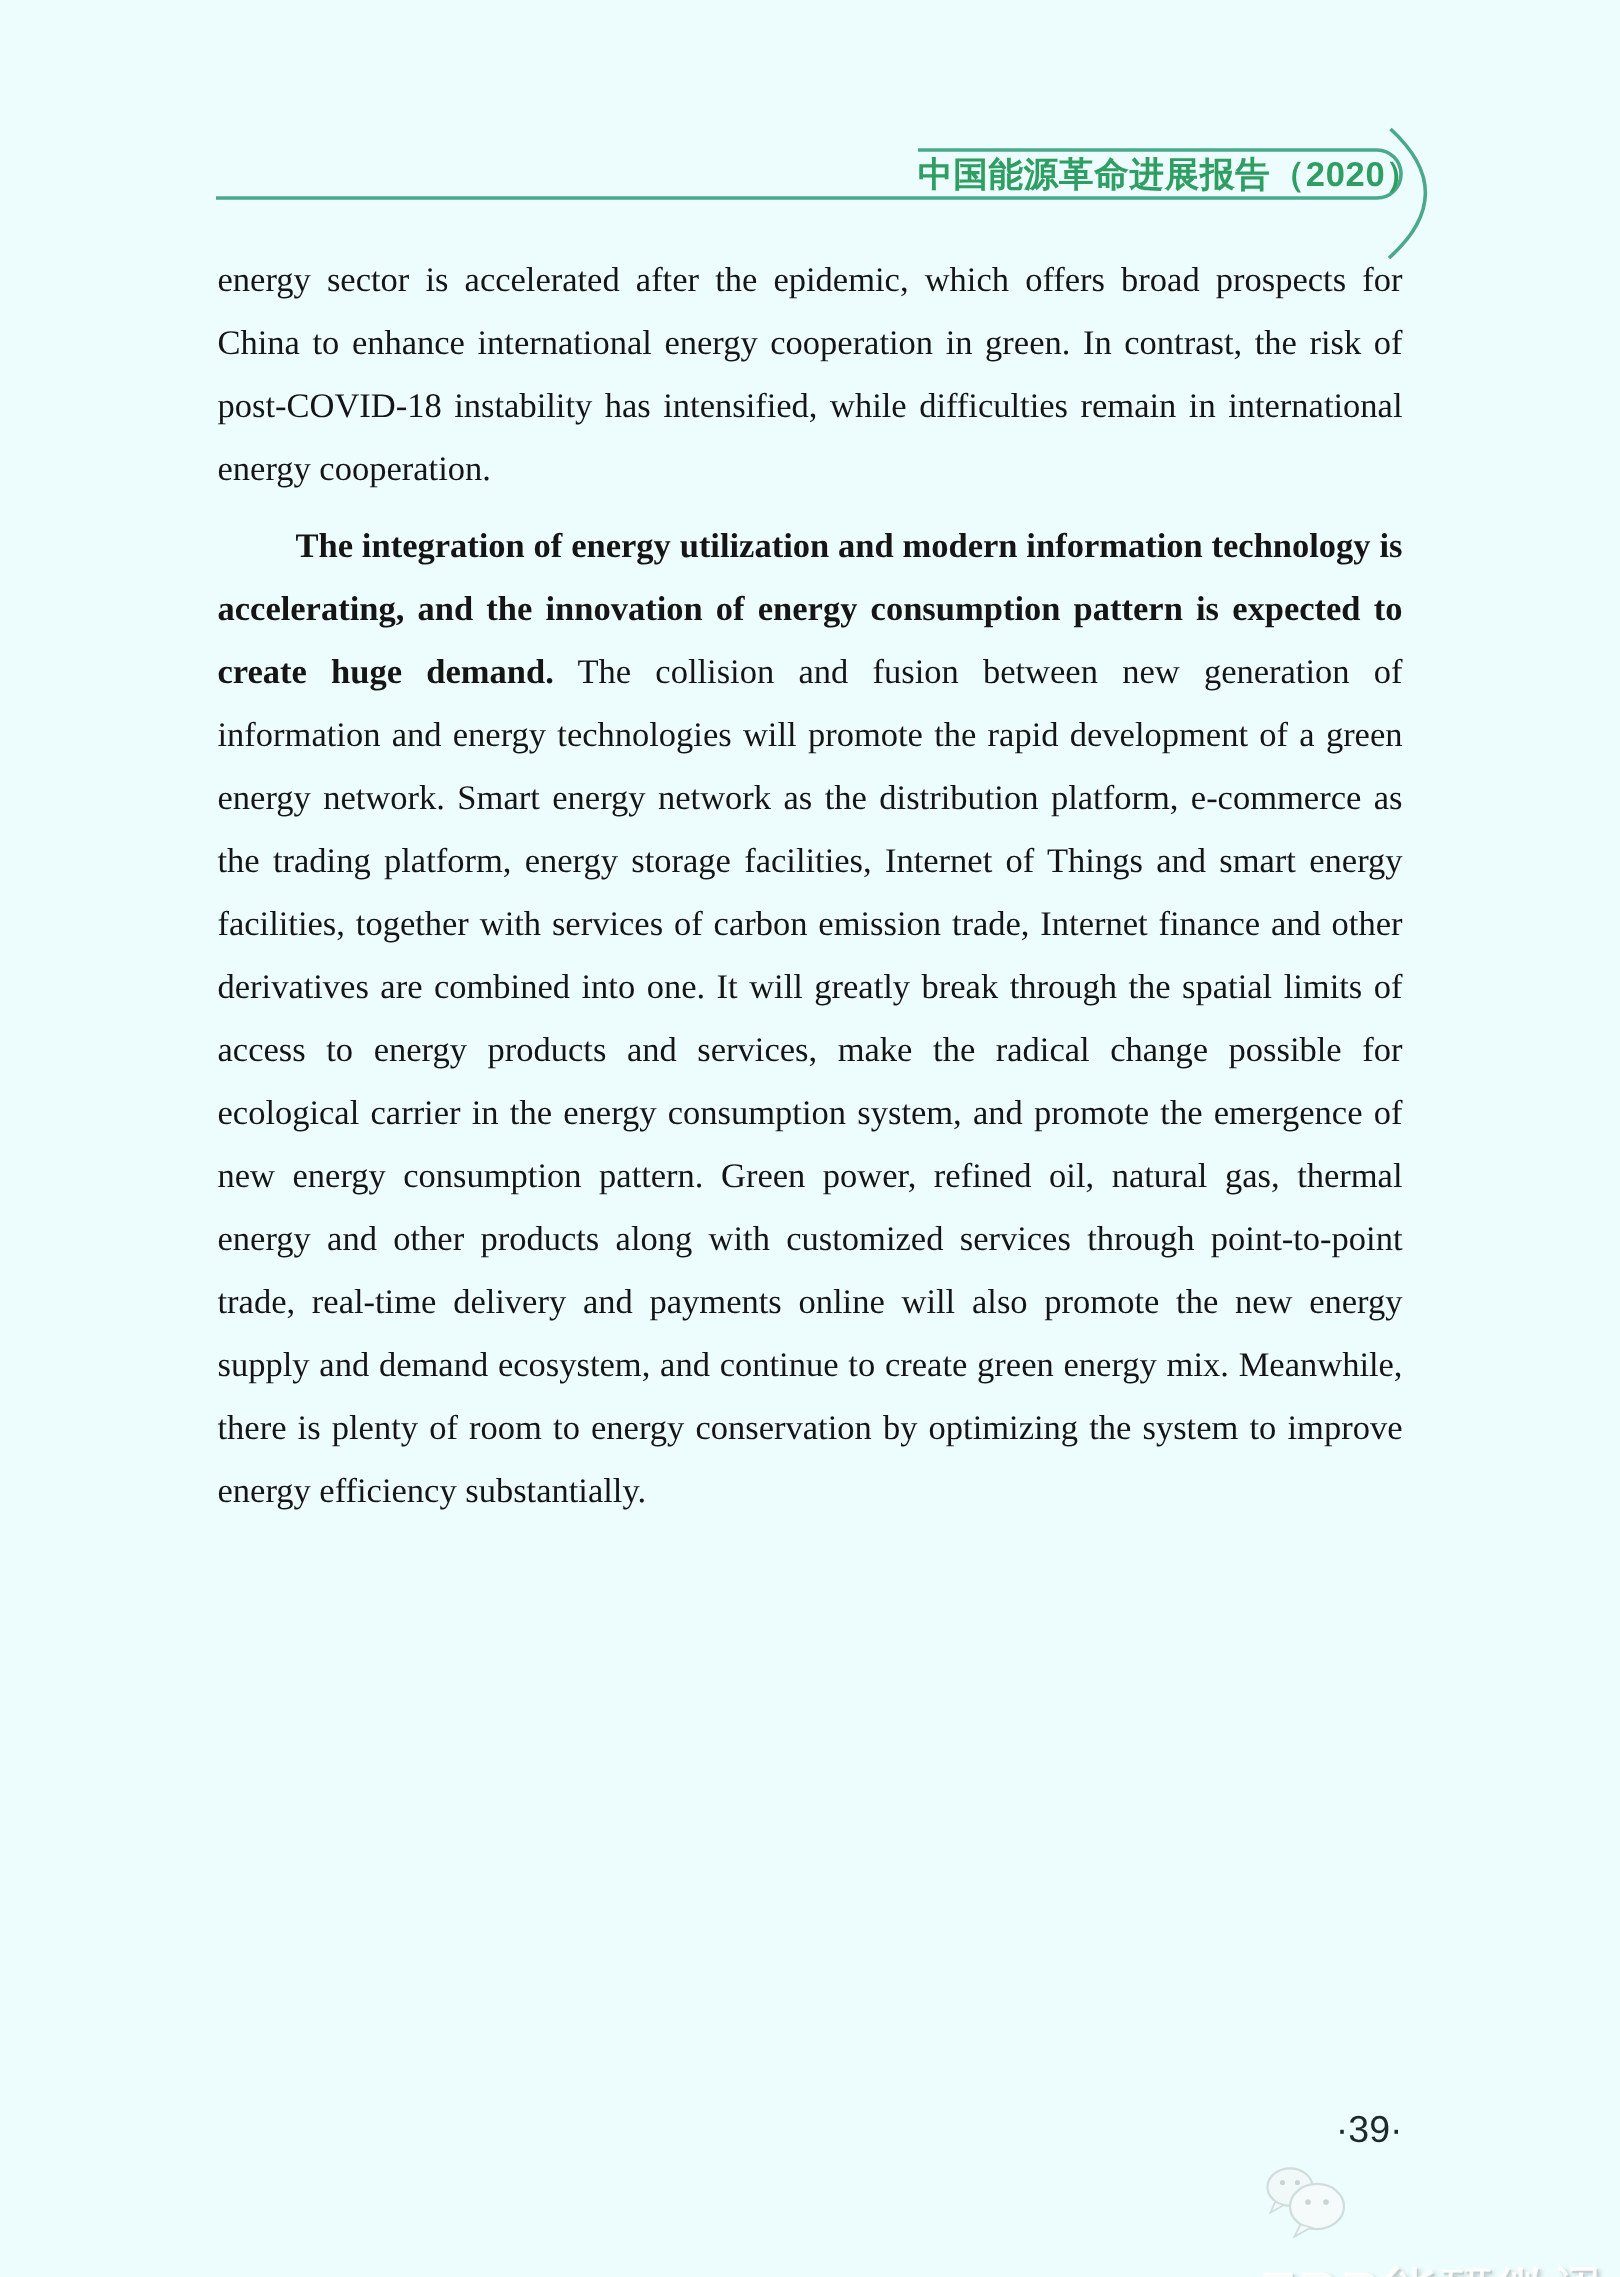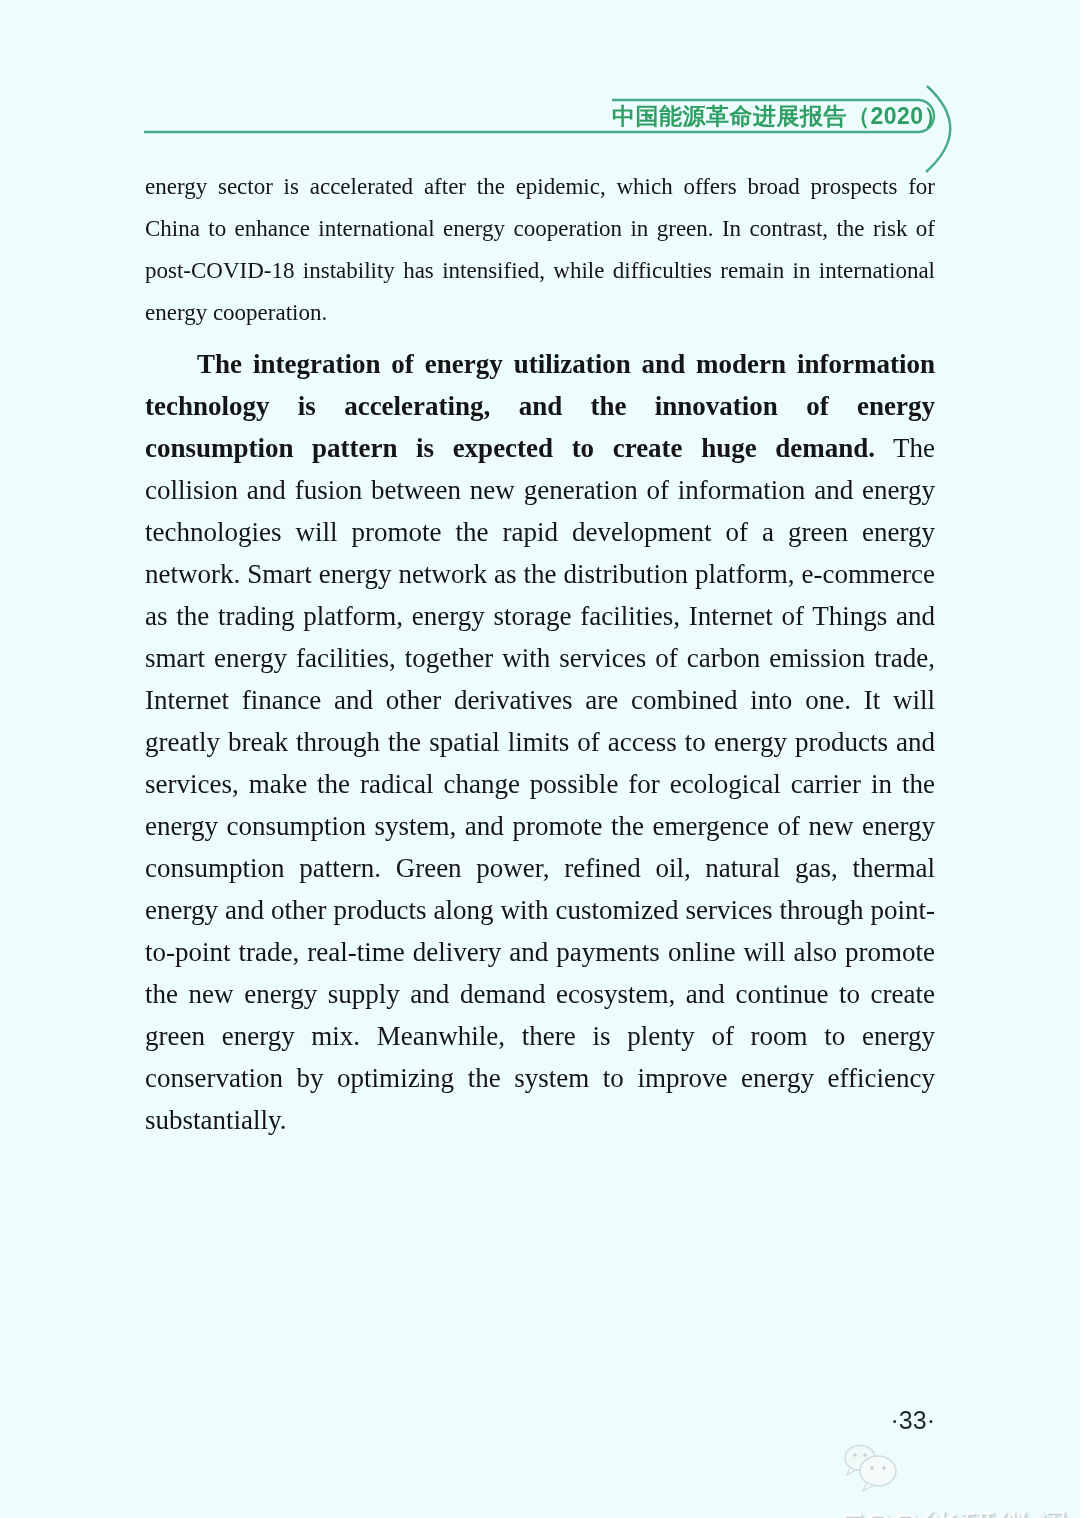--- a/index.html
+++ b/index.html
@@ -64,21 +64,21 @@
     font-family: "Liberation Sans", sans-serif;
     font-size: 24px;
     font-weight: normal;
     line-height: 43px;
     text-align: justify;
     text-indent: 52px;
     color: #1b1b1b;
   }
   .para-body {
     margin-top: 9px;
-    font-size: 27px;
+    font-size: 23px;
     line-height: 42px;
     text-align: justify;
     text-indent: 52px;
   }
   .para-body b { font-weight: bold; }
 
   
   .page-number {
     position: absolute;
     top: 1406px;
@@ -120,21 +120,21 @@
 
 <div class="content">
 
   <p class="para-intro">energy sector is accelerated after the epidemic, which offers broad prospects for China to enhance international energy cooperation in green. In contrast, the risk of post-COVID-18 instability has intensified, while difficulties remain in international energy cooperation.</p>
 
 
 
   <p class="para-body"><b>The integration of energy utilization and modern information technology is accelerating, and the innovation of energy consumption pattern is expected to create huge demand.</b><span> The collision and fusion between new generation of information and energy technologies will promote the rapid development of a green energy network. Smart energy network as the distribution platform, e-commerce as the trading platform, energy storage facilities, Internet of Things and smart energy facilities, together with services of carbon emission trade, Internet finance and other derivatives are combined into one. It will greatly break through the spatial limits of access to energy products and services, make the radical change possible for ecological carrier in the energy consumption system, and promote the emergence of new energy consumption pattern. Green power, refined oil, natural gas, thermal energy and other products along with customized services through point-to-point trade, real-time delivery and payments online will also promote the new energy supply and demand ecosystem, and continue to create green energy mix. Meanwhile, there is plenty of room to energy conservation by optimizing the system to improve energy efficiency substantially.</span></p>
 </div>
 
-<div class="page-number">·33·</div>
+<div class="page-number">·39·</div>
 
 <div class="watermark">
   <svg class="watermark-icon" width="62" height="52" viewBox="0 0 62 52" xmlns="http://www.w3.org/2000/svg">
 
     <g>
       <ellipse cx="20" cy="16" rx="15" ry="12.5" fill="#f2f8f8" stroke="#ccd8d8" stroke-width="1.5"></ellipse>
       <path d="M 10 26 L 7 33 L 16 28 Z" fill="#f2f8f8" stroke="#ccd8d8" stroke-width="1.2"></path>
       <circle cx="15" cy="13" r="1.7" fill="#c2cfcf"></circle>
       <circle cx="25" cy="13" r="1.7" fill="#c2cfcf"></circle>
     </g>

